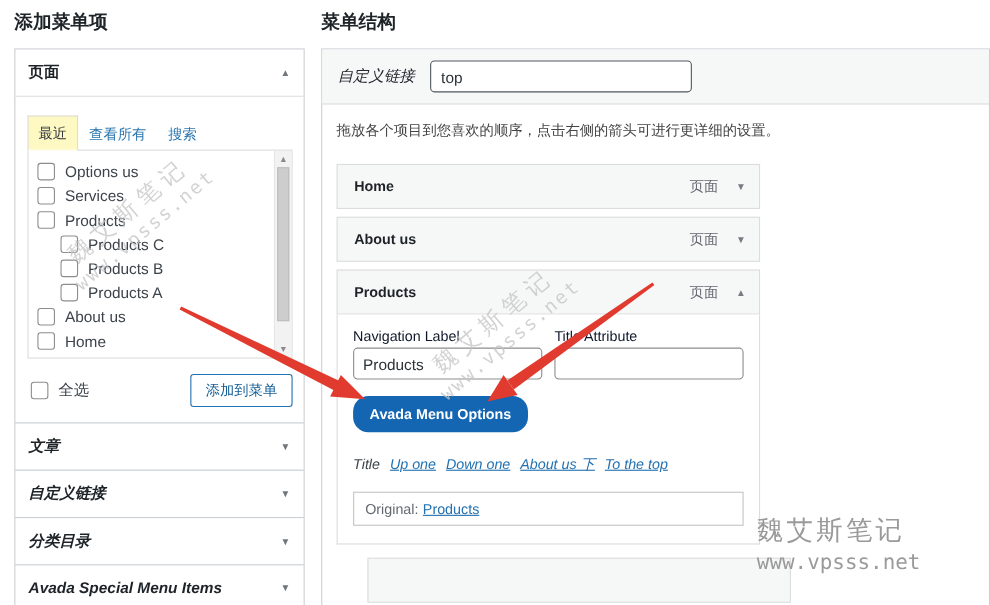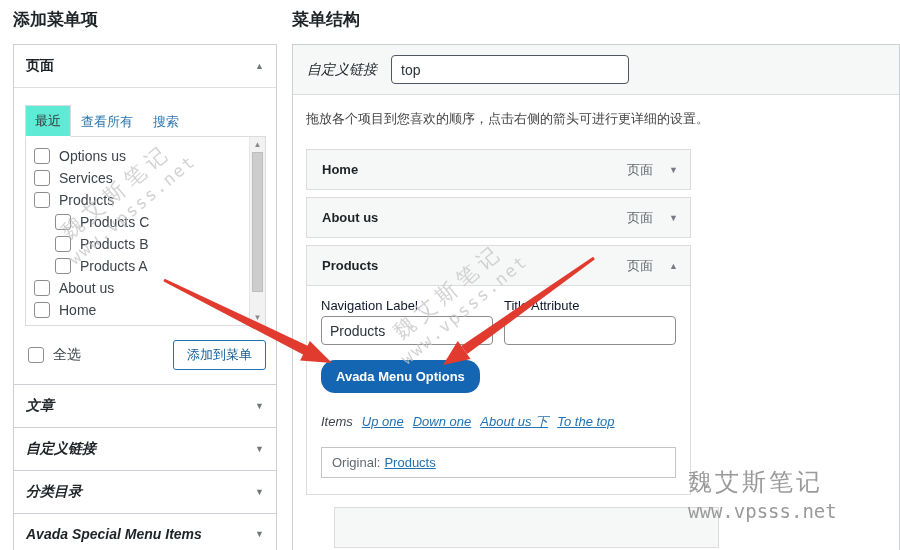--- a/index.html
+++ b/index.html
@@ -18,21 +18,21 @@
   .postbox-header {
     display:flex; justify-content:space-between; align-items:center;
     padding:12px 12px; font-size:14px; font-weight:bold; color:#1d2327;
   }
   .pages-box .postbox-header { border-bottom:1px solid #dfdfdf; }
   .toggle { color:#72777c; font-size:9px; line-height:1; }
   .pages-body { padding:0 10px 14px 11px; }
 
   .tabs-row { display:flex; align-items:flex-end; margin-top:16px; position:relative; top:1px; }
   .tab-active {
-    border:1px solid #dcdcde; border-bottom:1px solid #fff; background:#5eead4;
+    border:1px solid #dcdcde; border-bottom:1px solid #fff; background:#fef9c3;
     padding:6px 9px; font-size:13px; color:#32373c; z-index:2;
   }
   .tab-link { color:#2b77af; padding:6px 10px; font-size:13px; text-decoration:none; cursor:pointer; }
 
   .tab-panel { border:1px solid #dcdcde; height:190px; position:relative; padding:8px 0 6px 3px; overflow:hidden; }
   .page-item { display:flex; align-items:center; height:22px; color:#3c434a; font-size:14px; }
   .page-item .cb { margin-left:5px; }
   .page-item.indent .cb { margin-left:26px; }
   .cb {
     width:16px; height:16px; border:1px solid #8c8d8f; border-radius:3px;
@@ -257,21 +257,21 @@
           </div>
           <div class="field">
             <label>Title Attribute</label>
             <input type="text" style="">
           </div>
         </div>
 
         <button class="avada-btn">Avada Menu Options</button>
 
         <div class="move-row">
-          <span>Items</span><a>Up one</a><a>Down one</a><a>About us 下</a><a>To the top</a>
+          <span>Title</span><a>Up one</a><a>Down one</a><a>About us 下</a><a>To the top</a>
         </div>
 
         <div class="original-box">
           <span>Original:</span><a>Products</a>
         </div>
 
       </div>
 
       <div class="menu-item-bar sub-item">
         

